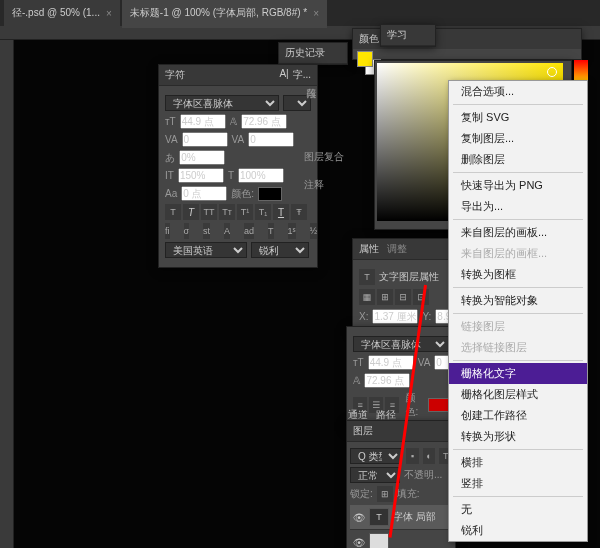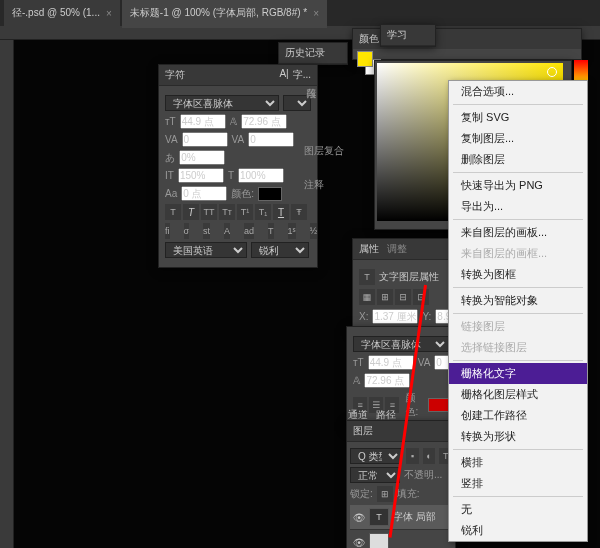--- a/index.html
+++ b/index.html
@@ -161,21 +161,21 @@
       <span class="icon-btn">½</span>
     </div>
     <div class="row">
       <select style="width:56%"><option>美国英语</option></select>
       <select style="width:40%"><option>锐利</option></select>
     </div>
   </div>
 </div>
 
 <div style="position:absolute;top:80px;left:304px;writing-mode:vertical-rl;color:#999">段落</div>
-<div style="position:absolute;top:144px;left:304px;color:#999">图层复合</div>
+<div style="position:absolute;top:150px;left:304px;color:#999">图层复合</div>
 <div style="position:absolute;top:178px;left:304px;color:#999">注释</div>
 
 <div class="panel props-panel">
   <div class="panel-header">
     <span>属性</span>
     <span style="margin-left:8px;color:#888">调整</span>
   </div>
   <div class="panel-body">
     <div class="row">
         <span class="icon-btn">T</span>

